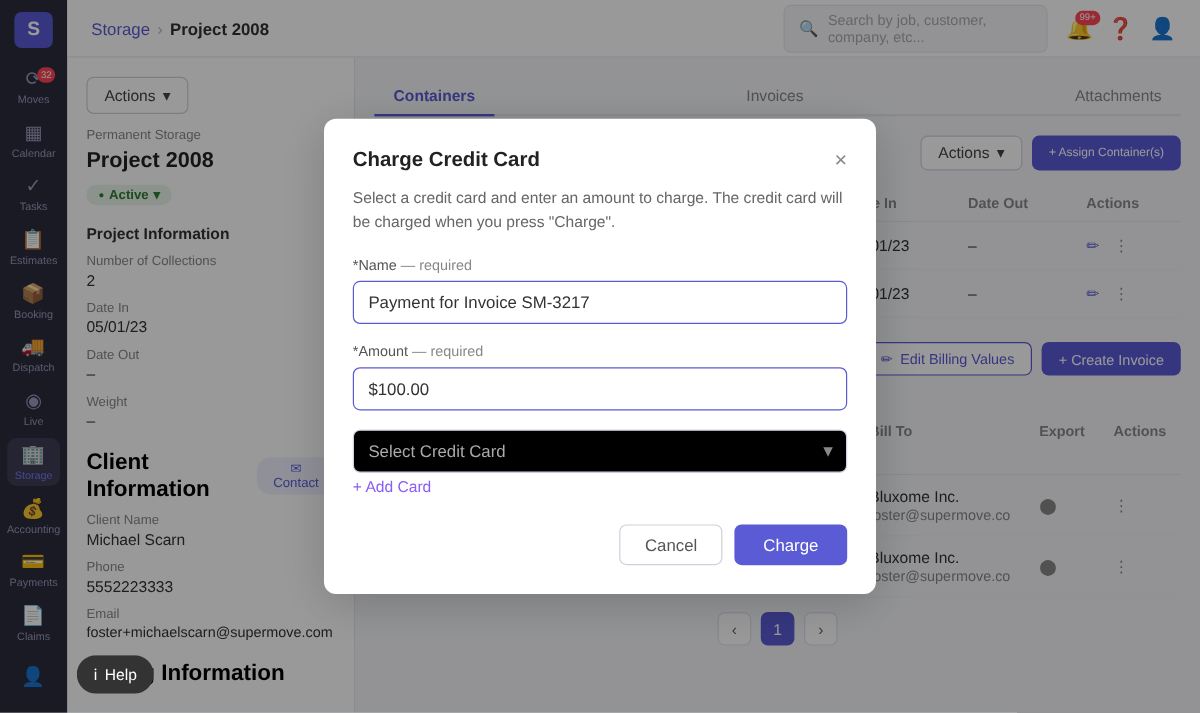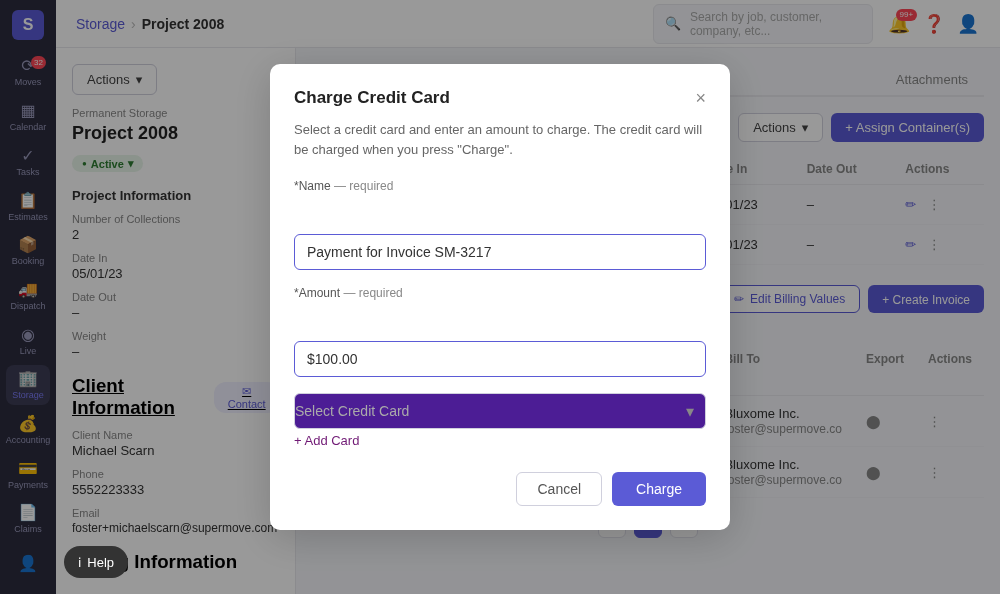--- a/index.html
+++ b/index.html
@@ -101,21 +101,21 @@
       display: inline-flex; align-items: center; gap: 4px;
       background: #e8f5e9; color: #2e7d32;
       border-radius: 12px; padding: 2px 10px; font-size: 11px; font-weight: 600;
     }
     .info-section { margin-top: 16px; }
     .info-section h3 { font-size: 13px; font-weight: 700; color: #333; margin-bottom: 10px; }
     .info-row { margin-bottom: 10px; }
     .info-label { font-size: 11px; color: #888; margin-bottom: 2px; }
     .info-value { font-size: 13px; color: #333; }
     .client-section { margin-top: 16px; }
-    .client-header { display: flex; align-items: center; justify-content: space-between; margin-bottom: 10px; text-decoration: underline; }
+    .client-header { display: flex; align-items: center; justify-content: space-between; margin-bottom: 10px; }
     .contact-btn {
       background: #f0f0ff; color: #5b5bd6;
       border: none; border-radius: 12px; padding: 3px 10px;
       font-size: 11px; cursor: pointer;
     }
     .billing-section { margin-top: 16px; }
 
     
     .right-panel { flex: 1; padding: 16px; overflow-y: auto; }
 
@@ -134,21 +134,21 @@
     }
     .selected-count { font-size: 13px; color: #888; }
     .table-actions { display: flex; gap: 8px; }
     .btn-outline {
       border: 1px solid #d0d0dd; border-radius: 6px; padding: 6px 14px;
       background: white; cursor: pointer; font-size: 13px; color: #444;
       display: flex; align-items: center; gap: 6px;
     }
     .btn-primary {
       border: none; border-radius: 6px; padding: 6px 14px;
-      background: #5b5bd6; cursor: pointer; font-size: 13px; color: white;
+      background: #5b5bd6; cursor: pointer; font-size: 10px; color: white;
       display: flex; align-items: center; gap: 6px;
     }
     table { width: 100%; border-collapse: collapse; font-size: 13px; }
     th { padding: 8px 12px; text-align: left; color: #888; font-weight: 600; font-size: 12px; border-bottom: 1px solid #e8e8ed; }
     td { padding: 10px 12px; border-bottom: 1px solid #f0f0f5; color: #333; }
     .checkbox-cell { width: 32px; }
     .check-box {
       width: 16px; height: 16px; border: 1.5px solid #ccc; border-radius: 3px;
       display: inline-block;
     }
@@ -217,34 +217,34 @@
     .modal-close {
       background: none; border: none; font-size: 18px; color: #888; cursor: pointer;
       line-height: 1;
     }
     .modal-desc { font-size: 13px; color: #666; margin-bottom: 20px; line-height: 1.5; }
     .form-group { margin-bottom: 16px; }
     .form-label { font-size: 12px; color: #555; margin-bottom: 6px; display: block; font-weight: 500; }
     .form-label .required { color: #888; font-weight: 400; }
     .form-input {
       width: 100%; border: 1.5px solid #5b5bd6; border-radius: 6px;
-      padding: 9px 12px; font-size: 14px; color: #333; outline: none; margin-top: 35px;
+      padding: 9px 12px; font-size: 14px; color: #333; outline: none;
     }
     .select-wrapper { position: relative; }
     .form-select {
       width: 100%; border: 1.5px solid #d0d0dd; border-radius: 6px;
-      padding: 9px 0; font-size: 14px; color: #aaa; outline: none;
-      background: #4c1d95; appearance: none; cursor: pointer;
+      padding: 9px 12px; font-size: 14px; color: #aaa; outline: none;
+      background: #000000; appearance: none; cursor: pointer;
     }
     .select-arrow {
       position: absolute; right: 12px; top: 50%; transform: translateY(-50%);
       color: #888; pointer-events: none; font-size: 16px;
     }
     .add-card-btn {
-      background: none; border: none; color: #701a75;
+      background: none; border: none; color: #8b5cf6;
       font-size: 13px; cursor: pointer; padding: 4px 0; font-weight: 500;
     }
     .modal-footer { display: flex; justify-content: flex-end; gap: 10px; margin-top: 20px; }
     .btn-cancel {
       background: none; border: 1px solid #d0d0dd; border-radius: 6px;
       padding: 8px 20px; font-size: 14px; cursor: pointer; color: #555; margin-left: 36px;
     }
     .btn-charge {
       background: #5b5bd6; color: white; border: none;
       border-radius: 6px; padding: 8px 24px; font-size: 14px; cursor: pointer;

